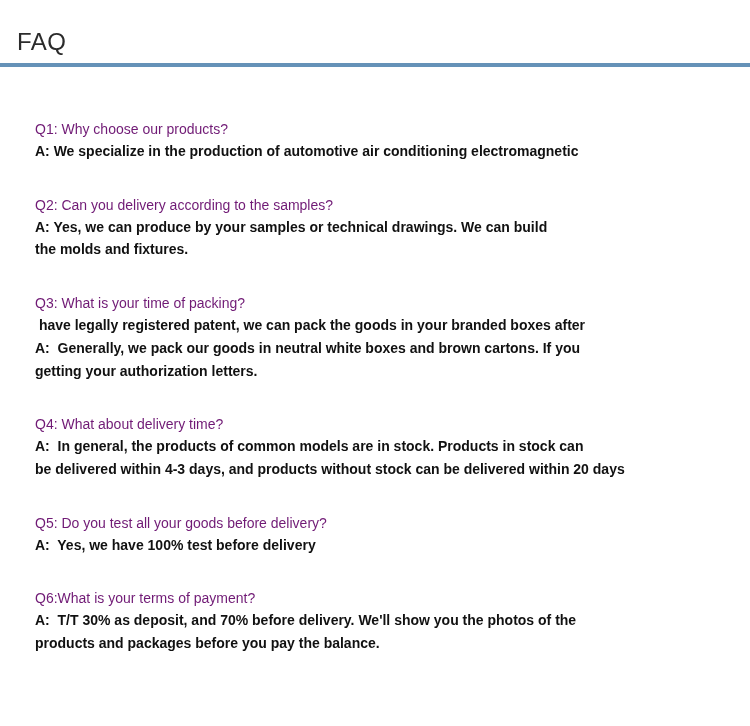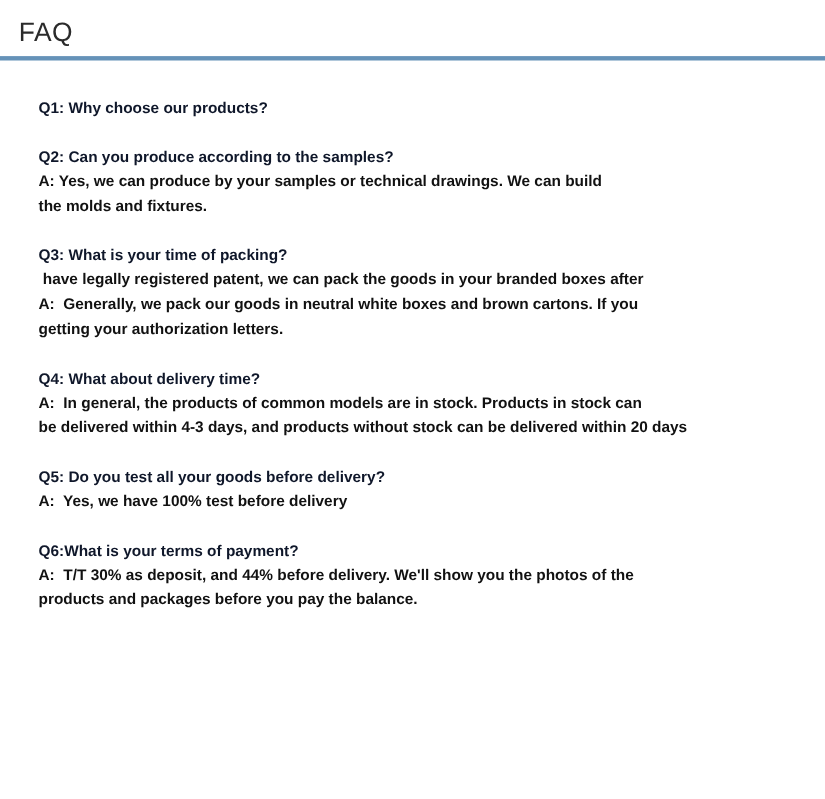--- a/index.html
+++ b/index.html
@@ -1,54 +1,55 @@
 <!DOCTYPE html>
 <html><head>
   <meta charset="utf-8">
   <style>
     html, body { margin: 0; padding: 0; background: #ffffff; }
     body { width: 750px; height: 726px; position: relative; overflow: hidden; font-family: "Liberation Sans", sans-serif; }
-    .header { position: absolute; left: 0; top: 0; width: 750px; height: 55px; }
+    .header { position: absolute; left: 0; top: 12px; width: 750px; height: 55px; }
     .title { position: absolute; left: 17px; top: 16px; font-size: 24px; color: #2b2b2b; letter-spacing: 0.5px; font-family: "Liberation Sans", sans-serif; }
     .rule { position: absolute; left: 0; top: 51px; width: 750px; height: 4px; background: #6592b8; }
     .faq { position: absolute; left: 35px; top: 87px; width: 700px; }
     .item { margin: 0 0 22px 0; }
-    .q { color: #0f172a; font-size: 14px; line-height: 22px; font-weight: bold; }
+    .q { color: #701a75; font-size: 14px; line-height: 22px; font-weight: normal; margin-top: 31px; }
     .a { color: #111111; font-size: 14px; line-height: 22.7px; font-weight: bold; white-space: pre; }
   </style>
 </head>
 <body>
 
 <div class="header">
   <div class="title">FAQ</div>
   <div class="rule"></div>
 </div>
 
 <div class="faq">
   <div class="item">
     <div class="q">Q1: Why choose our products?</div>
+    <div class="a">A: We specialize in the production of automotive air conditioning electromagnetic</div>
   </div>
   <div class="item">
-    <div class="q">Q2: Can you produce according to the samples?</div>
+    <div class="q">Q2: Can you delivery according to the samples?</div>
     <div class="a">A: Yes, we can produce by your samples or technical drawings. We can build</div>
     <div class="a">the molds and fixtures.</div>
   </div>
   <div class="item">
     <div class="q">Q3: What is your time of packing?</div>
     <div class="a"> have legally registered patent, we can pack the goods in your branded boxes after</div>
     <div class="a">A:  Generally, we pack our goods in neutral white boxes and brown cartons. If you</div>
     <div class="a">getting your authorization letters.</div>
   </div>
   <div class="item">
     <div class="q">Q4: What about delivery time?</div>
     <div class="a">A:  In general, the products of common models are in stock. Products in stock can</div>
     <div class="a">be delivered within 4-3 days, and products without stock can be delivered within 20 days</div>
   </div>
   <div class="item">
     <div class="q">Q5: Do you test all your goods before delivery?</div>
     <div class="a">A:  Yes, we have 100% test before delivery</div>
   </div>
   <div class="item">
     <div class="q">Q6:What is your terms of payment?</div>
-    <div class="a">A:  T/T 30% as deposit, and 44% before delivery. We'll show you the photos of the</div>
+    <div class="a">A:  T/T 30% as deposit, and 70% before delivery. We'll show you the photos of the</div>
     <div class="a">products and packages before you pay the balance.</div>
   </div>
 </div>
 
 </body></html>

